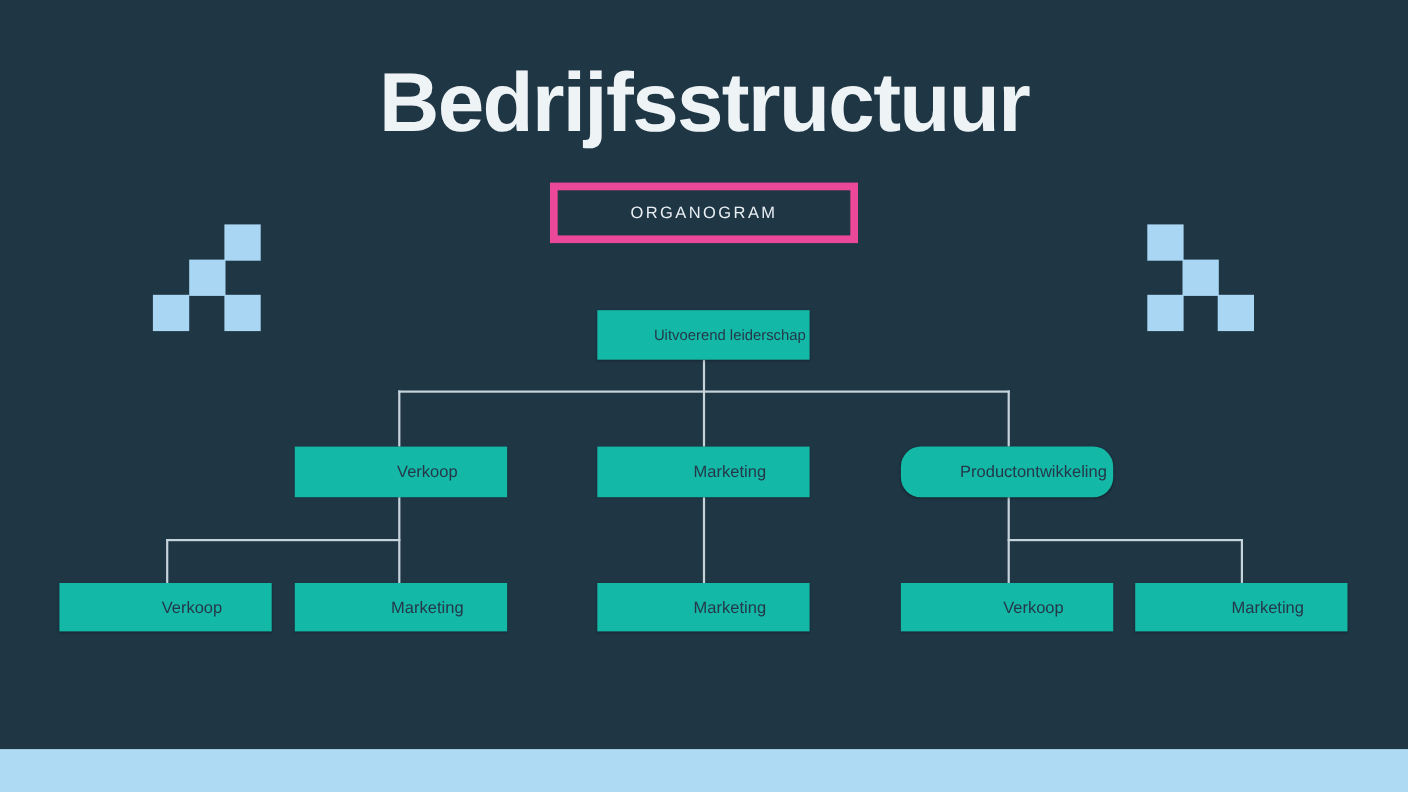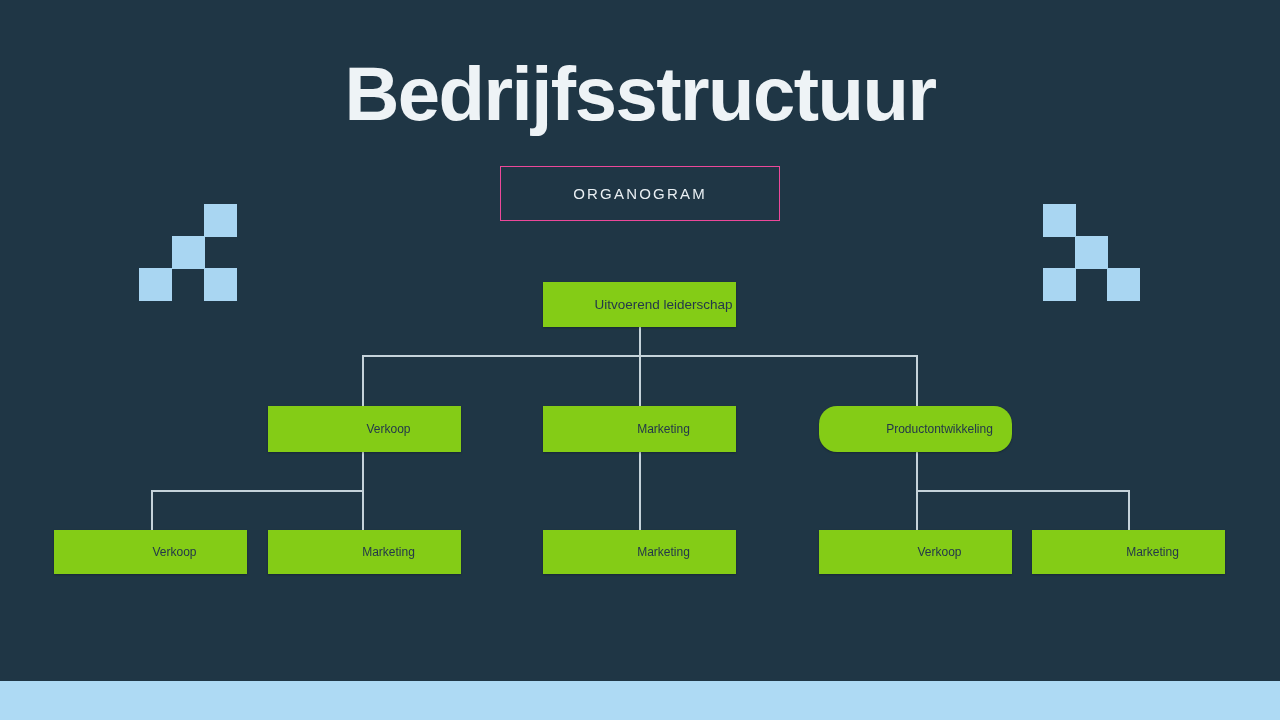--- a/index.html
+++ b/index.html
@@ -23,21 +23,21 @@
     font-size:76px;
     font-weight:700;
     letter-spacing:-1.5px;
     color:#eef3f6;
     line-height:1;
   }
   #subtitle-box {
     position:absolute;
     left:500px; top:166px;
     width:280px; height:55px;
-    border:1px solid #ec4899;
+    border:7px solid #ec4899;
     display:flex; align-items:center; justify-content:center;
   }
   #subtitle-text {
     font-size:15px;
     letter-spacing:2.2px;
     color:#e9eff3;
   }
 
   
   .deco-sq {
@@ -54,30 +54,30 @@
   }
   .conn-h {
     position:absolute;
     height:1.5px;
     background:#c5d3da;
   }
 
   
   .node {
     position:absolute;
-    background:#84cc16;
+    background:#14b8a6;
     display:flex;
     align-items:center;
     justify-content:center;
     color:#25394a;
     box-shadow:0 1px 2px rgba(0,0,0,.25);
     padding-left:48px;
   }
   .node-label {
-    font-size:12px;
+    font-size:15px;
     color:#24384a;
     white-space:nowrap;
   }
   .node.root { font-size:13.5px; }
   .node.root .node-label { font-size:13.5px; }
 
   
   #bottom-bar {
     position:absolute;
     left:0; top:681px;

